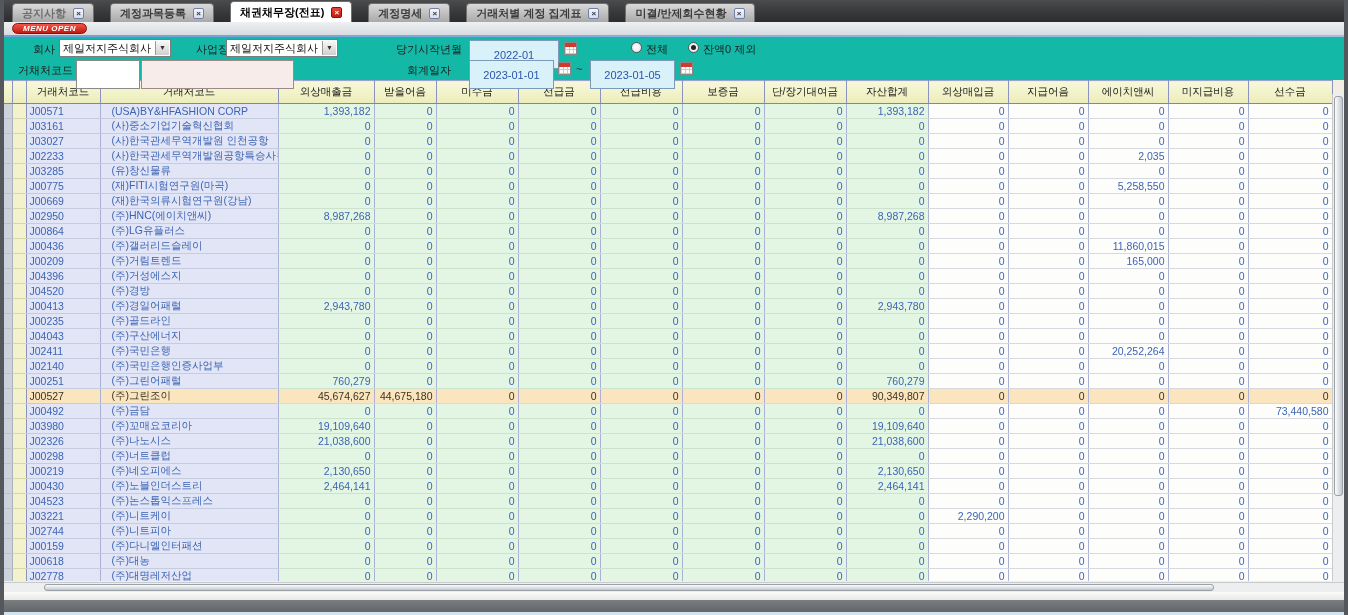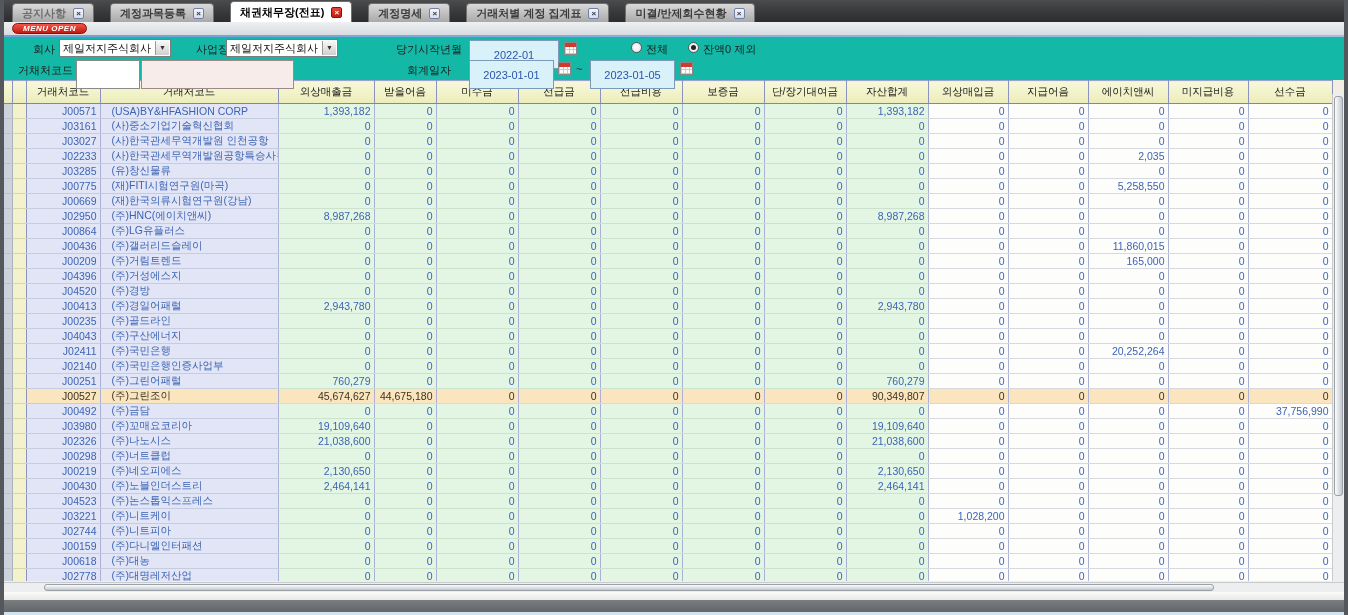--- a/index.html
+++ b/index.html
@@ -51,21 +51,21 @@
   
   .gridwrap{height:501px;overflow:hidden;background:#f1efe2;}
   table.grid{border-collapse:collapse;table-layout:fixed;width:1328px;}
   .grid th{height:14px;background:linear-gradient(180deg,#f8f8da,#ecedbb);
     border-right:1px solid #8a93bf;border-bottom:1px solid #7d86b3;border-top:1px solid #9aa3c9;
     font-size:10.5px;font-weight:normal;color:#161616;padding:4px;white-space:nowrap;overflow:hidden;}
   .grid td{height:14.5px;padding:0 3px;font-size:10.5px;color:#3c64b4;white-space:nowrap;overflow:hidden;
     border-right:1px solid #a9b2d6;border-bottom:1px solid #c6cce0;}
   td.nar1{background:#ccd3da;border-right:1px solid #aab2ba;border-bottom:1px solid #bcc3cb;}
   td.nar2{background:#f3f2cd;border-right:1px solid #8a93bf;border-bottom:1px solid #d6d5ae;}
-  td.code{background:#e2e5f6;text-align:right;}
+  td.code{background:#e2e5f6;text-align:left;}
   td.name{background:#e2e5f6;text-align:left;padding-left:11px;}
   td.green{background:#e3f6e4;text-align:right;border-bottom:1px solid #cde2cd;}
   td.white{background:#fdfdfb;text-align:right;border-bottom:1px solid #d6dade;}
   tr.hl td.code,tr.hl td.name,tr.hl td.green,tr.hl td.white{background:#fbe5bf;color:#3a3220;}
   
   .hscroll{position:relative;height:10px;margin-top:1px;background:#eceef0;border-top:1px solid #c8cacc;}
   .hthumb{position:absolute;left:40px;top:1px;width:1170px;height:7px;border-radius:3px;
     background:linear-gradient(180deg,#fdfdfd,#c3c7cd);border:1px solid #9aa0a8;}
   .vscroll{position:absolute;right:0;top:94px;width:12px;height:487px;background:#eceef0;
     border-left:1px solid #c8cacc;}
@@ -576,21 +576,21 @@
             <td class="green">0</td>
             <td class="green">0</td>
             <td class="green">0</td>
             <td class="green">0</td>
             <td class="green">0</td>
             <td class="green">0</td>
             <td class="white">0</td>
             <td class="white">0</td>
             <td class="white">0</td>
             <td class="white">0</td>
-            <td class="white">37,756,990</td>
+            <td class="white">73,440,580</td>
           </tr>
           <tr>
             <td class="nar1"></td>
             <td class="nar2"></td>
             <td class="code">J03980</td>
             <td class="name">(주)꼬매요코리아</td>
             <td class="green">19,109,640</td>
             <td class="green">0</td>
             <td class="green">0</td>
             <td class="green">0</td>
@@ -705,21 +705,21 @@
             <td class="code">J03221</td>
             <td class="name">(주)니트케이</td>
             <td class="green">0</td>
             <td class="green">0</td>
             <td class="green">0</td>
             <td class="green">0</td>
             <td class="green">0</td>
             <td class="green">0</td>
             <td class="green">0</td>
             <td class="green">0</td>
-            <td class="white">1,028,200</td>
+            <td class="white">2,290,200</td>
             <td class="white">0</td>
             <td class="white">0</td>
             <td class="white">0</td>
             <td class="white">0</td>
           </tr>
           <tr>
             <td class="nar1"></td>
             <td class="nar2"></td>
             <td class="code">J02744</td>
             <td class="name">(주)니트피아</td>

